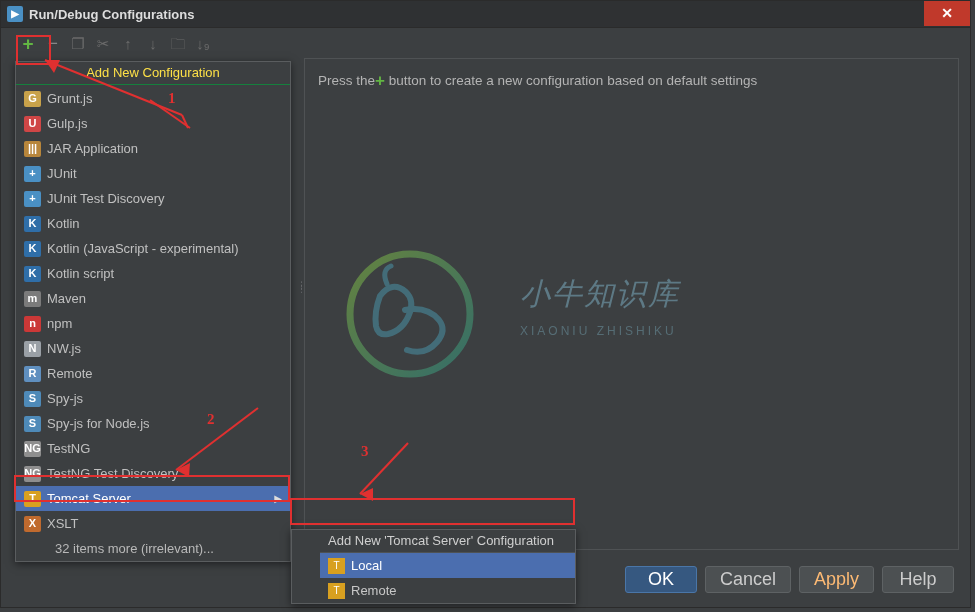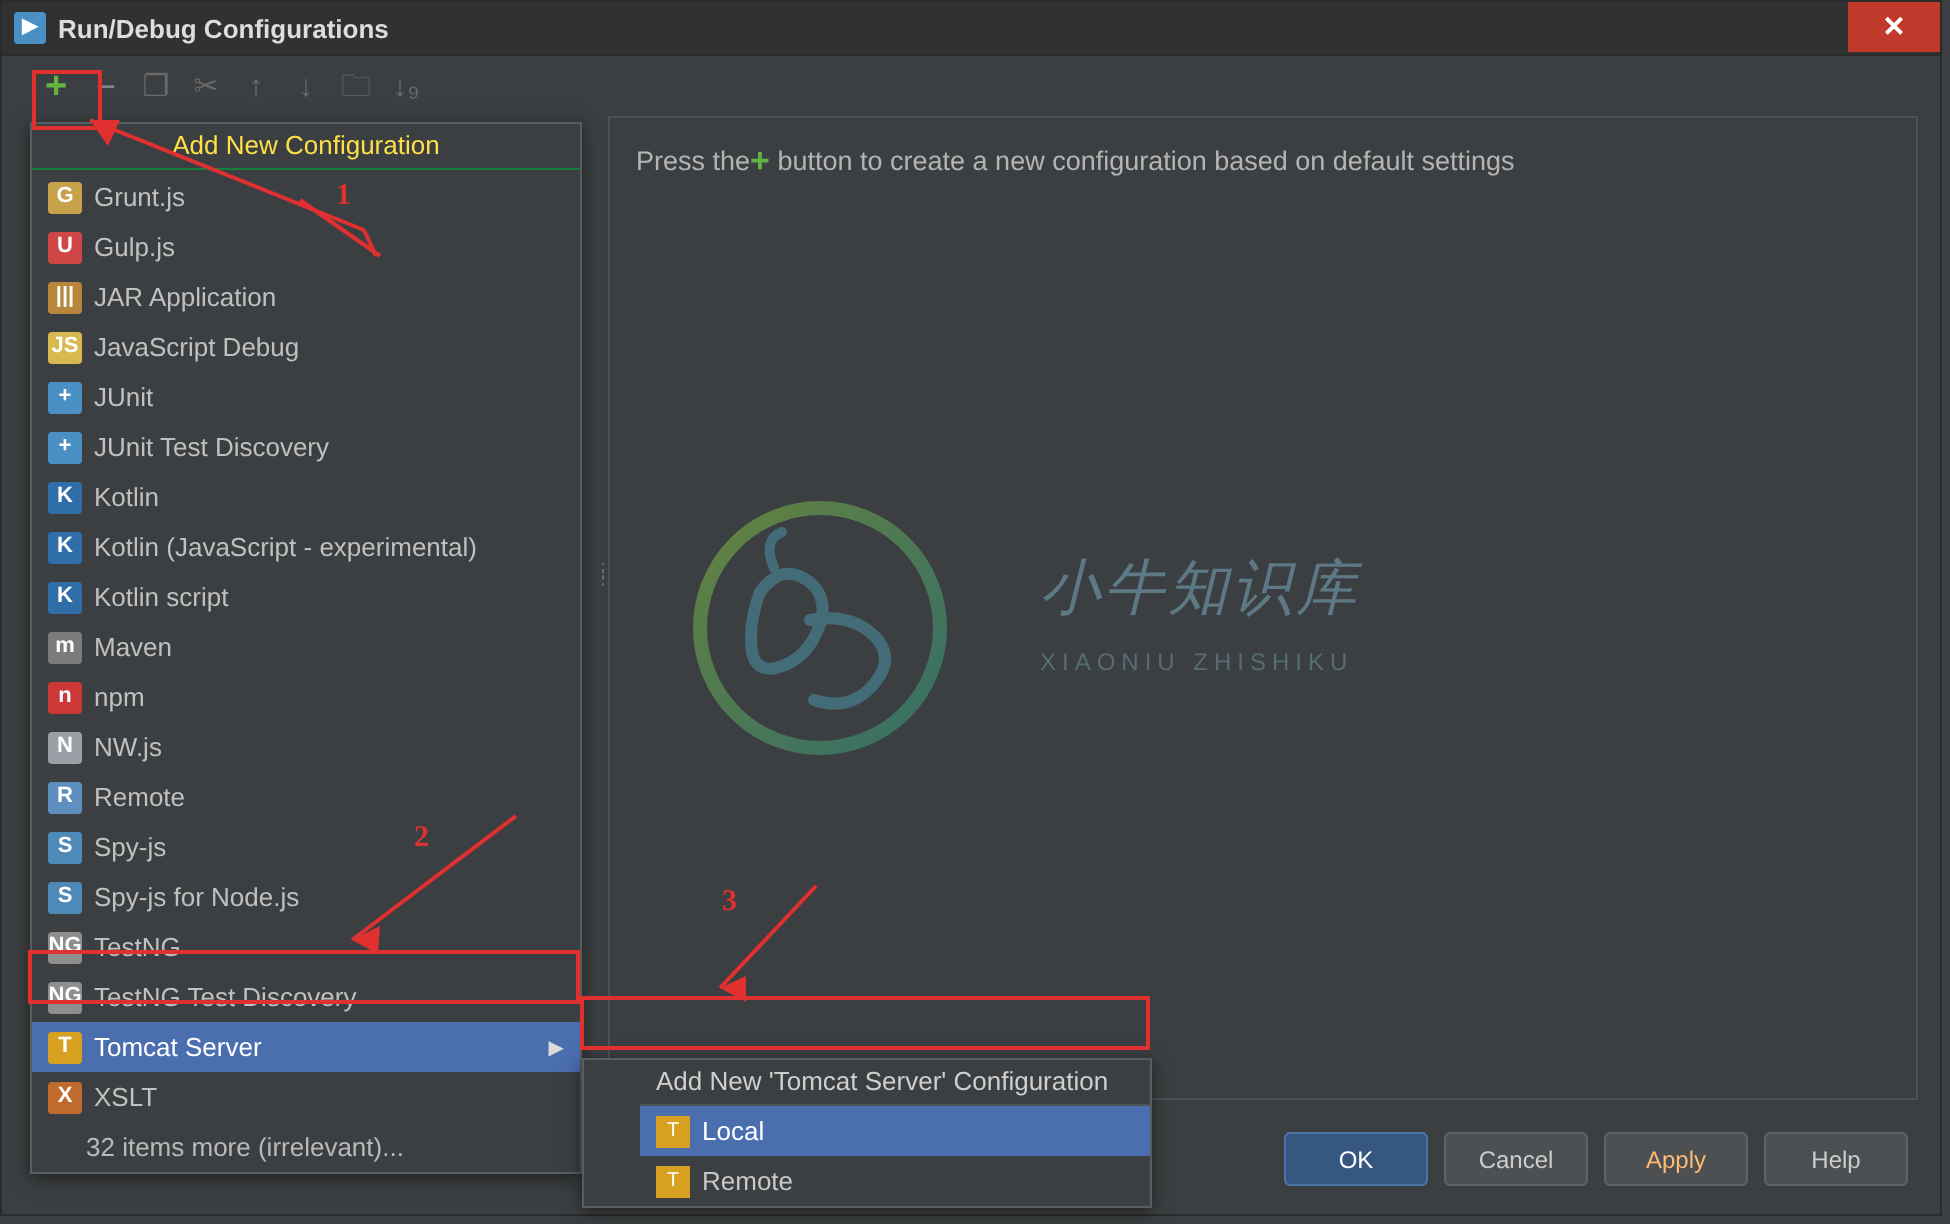--- a/index.html
+++ b/index.html
@@ -232,21 +232,21 @@
     background: #4b6eaf;
     color: #ffffff;
   }
   .pitem .arrow {
     position: absolute;
     right: 8px;
     color: #dcdcdc;
     font-size: 10px;
   }
   .pitem.more {
-    padding-left: 27px;
+    padding-left: 39px;
     color: #b9b9b9;
   }
 
   
   .submenu {
     position: absolute;
     left: 290px;
     top: 471px;
     width: 285px;
     background: #3c3f41;
@@ -294,21 +294,21 @@
     bottom: 14px;
     display: flex;
     gap: 8px;
   }
   .btn {
     min-width: 72px;
     height: 27px;
     background: #4c5052;
     border: 1px solid #5e6264;
     color: #cccccc;
-    font-size: 12px;
+    font-size: 18px;
     border-radius: 3px;
     display: inline-flex;
     align-items: center;
     justify-content: center;
     padding: 0 14px;
     box-sizing: border-box;
   }
   .btn.primary {
     background: #365880;
     border-color: #4a76a8;
@@ -425,24 +425,20 @@
         </div>
         <div class="pitem">
           <span class="ico ic-gulp">U</span>
           <span>Gulp.js</span>
         </div>
         <div class="pitem">
           <span class="ico ic-jar">|||</span>
           <span>JAR Application</span>
         </div>
         <div class="pitem">
-          <span class="ico ic-js">JS</span>
-          <span>JavaScript Debug</span>
-        </div>
-        <div class="pitem">
           <span class="ico ic-junit">+</span>
           <span>JUnit</span>
         </div>
         <div class="pitem">
           <span class="ico ic-junit">+</span>
           <span>JUnit Test Discovery</span>
         </div>
         <div class="pitem">
           <span class="ico ic-kotlin">K</span>
           <span>Kotlin</span>

